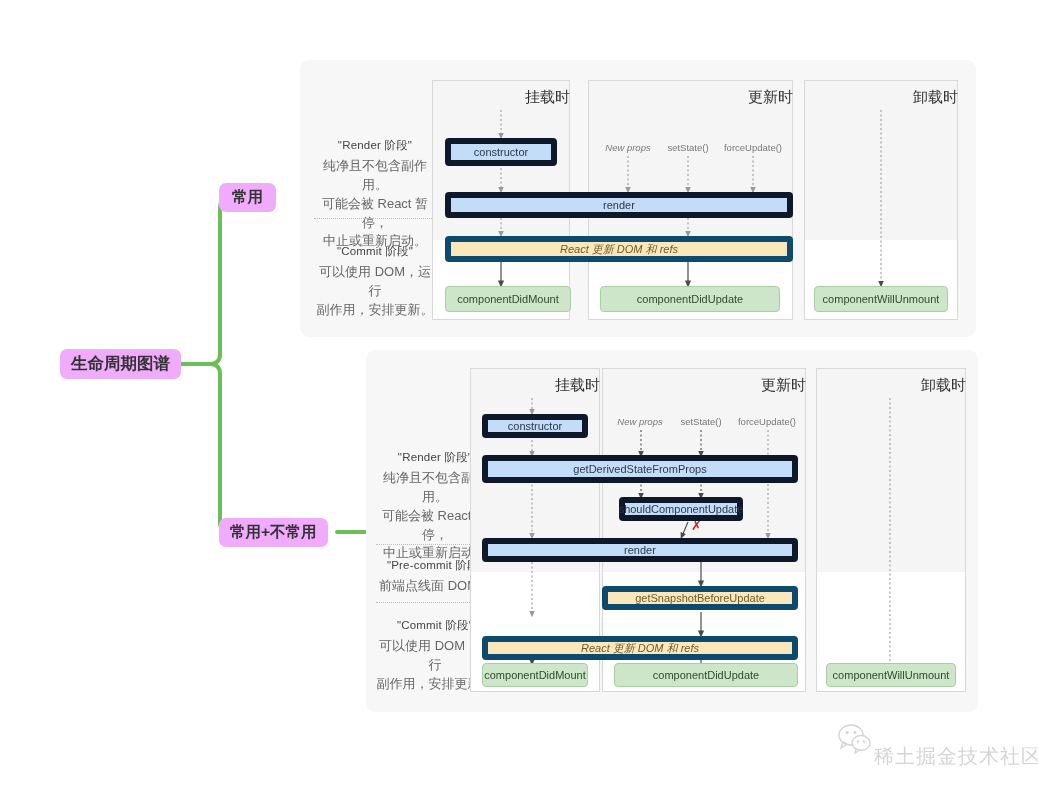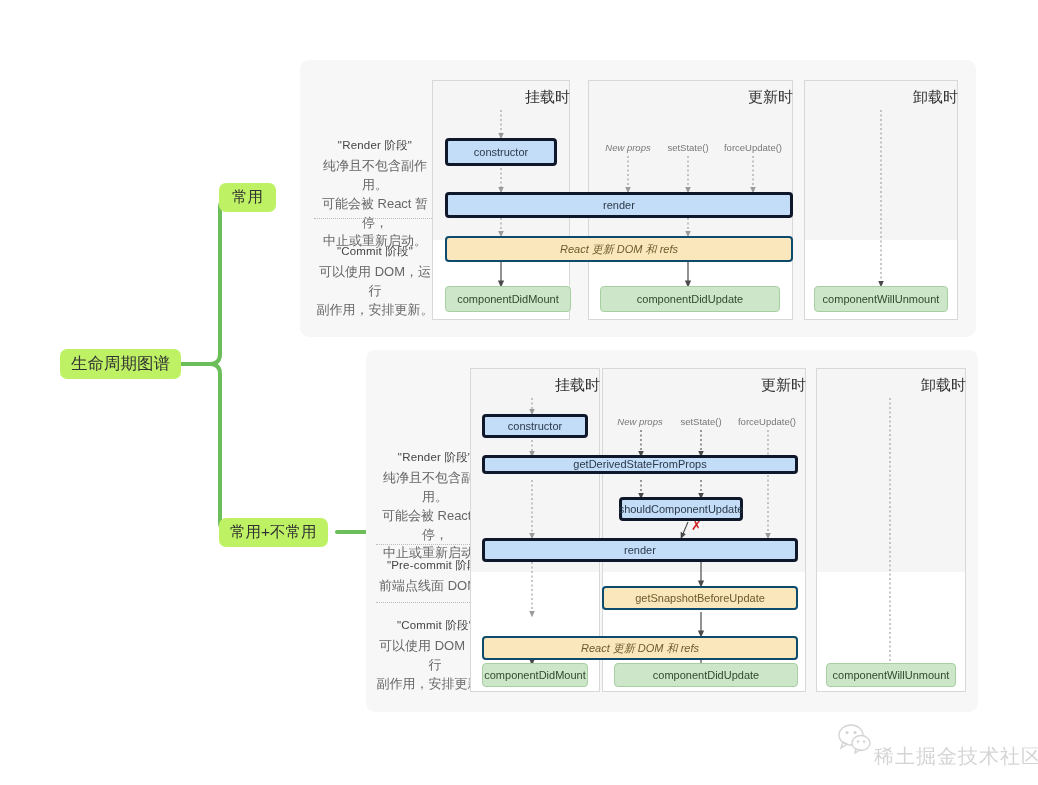--- a/index.html
+++ b/index.html
@@ -5,23 +5,24 @@
   html,body{margin:0;padding:0;}
   body{
     width:1038px;height:785px;background:#ffffff;
     font-family:"Liberation Sans","DejaVu Sans",sans-serif;
     position:relative;overflow:hidden;
   }
   .root{position:absolute;inset:0;}
 
   
   .mm-node{
-    position:absolute;background:#bef264;border-radius:7px;
+    position:absolute;background:#f0abfc;border-radius:7px;
     color:#333;display:flex;align-items:center;justify-content:center;
     white-space:nowrap;
+    font-weight:bold;
   }
   #mm-root{left:60px;top:349px;height:30px;padding:0 11px;font-size:16.5px;}
   #mm-b1{left:219px;top:183px;height:29px;padding:0 13px;font-size:15.5px;}
   #mm-b2{left:219px;top:518px;height:29px;padding:0 11px;font-size:15.5px;}
   .mm-connect{position:absolute;}
   .mm-connect svg{display:block;}
 
   
   .card{
     position:absolute;background:#f7f7f7;border-radius:9px;
@@ -43,23 +44,23 @@
   .panel-head{
     position:absolute;text-align:right;font-size:15px;color:#333;
   }
   .render-band{position:absolute;background:#f5f5f5;pointer-events:none;}
 
   .node{
     position:absolute;box-sizing:border-box;border-radius:4px;
     display:flex;align-items:center;justify-content:center;
     font-size:11px;text-align:center;line-height:1.1;
   }
-  .n-blue{background:#c3dcf7;border:3px solid #0f172a;color:#2b3a4a;}
+  .n-blue{background:#c3dcf7;border:6px solid #0f172a;color:#2b3a4a;}
   .n-green{background:#cde6c9;border:1px solid #a7cfa2;color:#2f4a2c;}
-  .n-yellow{background:#fbe7bc;border:2px solid #0c4a6e;color:#6d5a2a;}
+  .n-yellow{background:#fbe7bc;border:6px solid #0c4a6e;color:#6d5a2a;}
   .n-yellow em, .n-italic{font-style:italic;}
 
   .trig{position:absolute;font-size:9.5px;color:#777;font-style:italic;text-align:center;white-space:nowrap;}
   .trig.plain{font-style:normal;text-align:center;}
 
   .arrow{position:absolute;}
   .arrow svg{display:block;overflow:visible;}
 
   .xmark{position:absolute;color:#cc2222;font-size:13px;font-weight:bold;font-family:"DejaVu Sans",sans-serif;}
 
@@ -225,21 +226,21 @@
 
           <line x1="335" y1="310" x2="335" y2="332" stroke="#4a4a4a" stroke-width="1.2" marker-end="url(#ah2)"></line>
 
           <line x1="524" y1="48" x2="524" y2="330" stroke="#9a9a9a" stroke-width="1.1" stroke-dasharray="2,2.5" marker-end="url(#ah2)"></line>
         </svg>
       </div>
 
       <div class="xmark" style="left:325px;top:168px;">✗</div>
 
       <div class="node n-blue" style="left:116px;top:64px;width:106px;height:24px;">constructor</div>
-      <div class="node n-blue" style="left:116px;top:105px;width:316px;height:19px;">getDerivedStateFromProps</div>
+      <div class="node n-blue" style="left:116px;top:105px;width:316px;height:28px;">getDerivedStateFromProps</div>
       <div class="node n-blue" style="left:253px;top:147px;width:124px;height:24px;">shouldComponentUpdate</div>
       <div class="node n-blue" style="left:116px;top:188px;width:316px;height:24px;">render</div>
       <div class="node n-yellow" style="left:236px;top:236px;width:196px;height:24px;">getSnapshotBeforeUpdate</div>
       <div class="node n-yellow n-italic" style="left:116px;top:286px;width:316px;height:24px;">React 更新 DOM 和 refs</div>
       <div class="node n-green" style="left:116px;top:313px;width:106px;height:24px;">componentDidMount</div>
       <div class="node n-green" style="left:248px;top:313px;width:184px;height:24px;">componentDidUpdate</div>
       <div class="node n-green" style="left:460px;top:313px;width:130px;height:24px;">componentWillUnmount</div>
     </div>
   </div>
 

